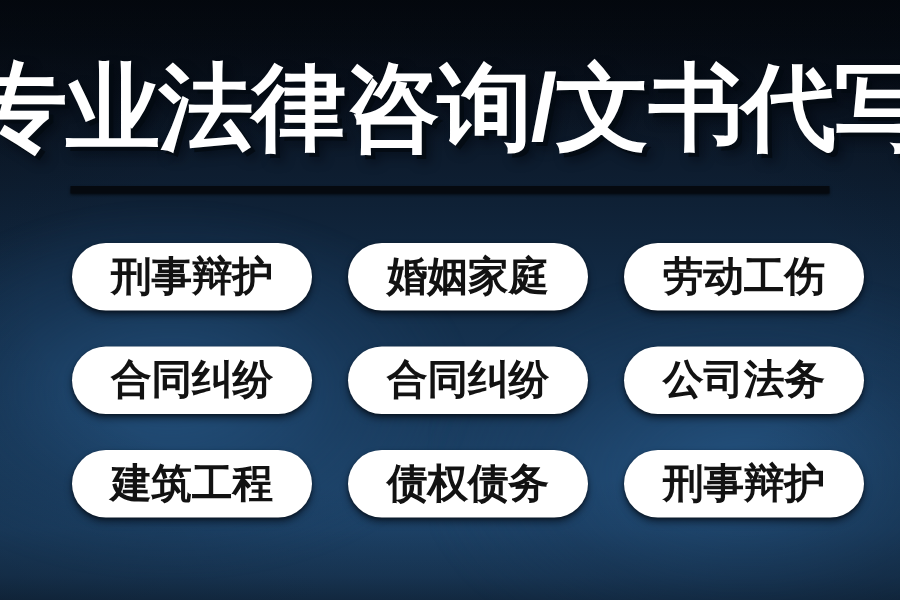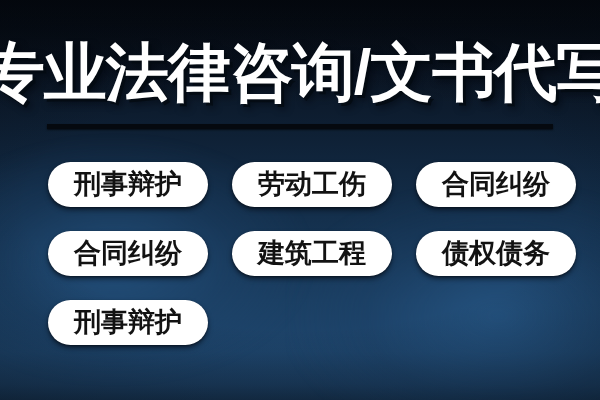--- a/index.html
+++ b/index.html
@@ -160,27 +160,33 @@
 
     <div class="headline">专业法律咨询/文书代写</div>
 
     <div class="divider"></div>
 
     <div class="pill-grid">
       <div class="pill">
         <span>刑事辩护</span>
       </div>
       <div class="pill">
+        <span>婚姻家庭</span>
+      </div>
+      <div class="pill">
         <span>劳动工伤</span>
       </div>
       <div class="pill">
         <span>合同纠纷</span>
       </div>
       <div class="pill">
         <span>合同纠纷</span>
+      </div>
+      <div class="pill">
+        <span>公司法务</span>
       </div>
       <div class="pill">
         <span>建筑工程</span>
       </div>
       <div class="pill">
         <span>债权债务</span>
       </div>
       <div class="pill">
         <span>刑事辩护</span>
       </div>

